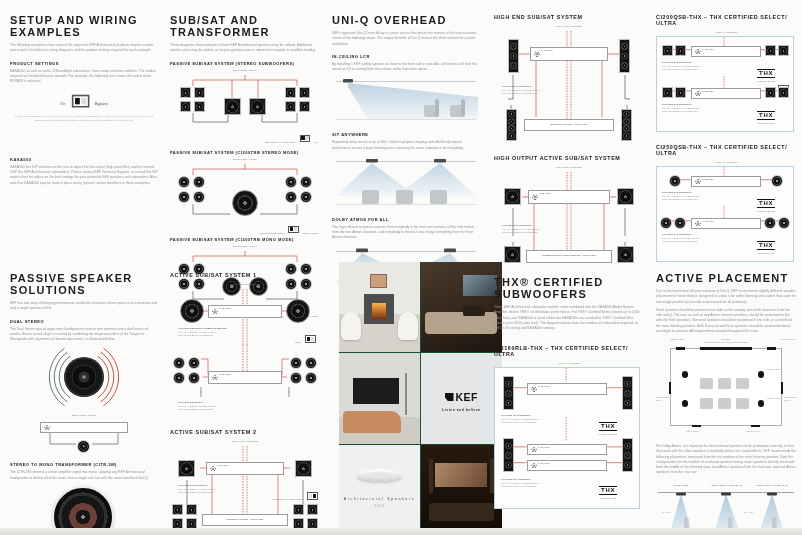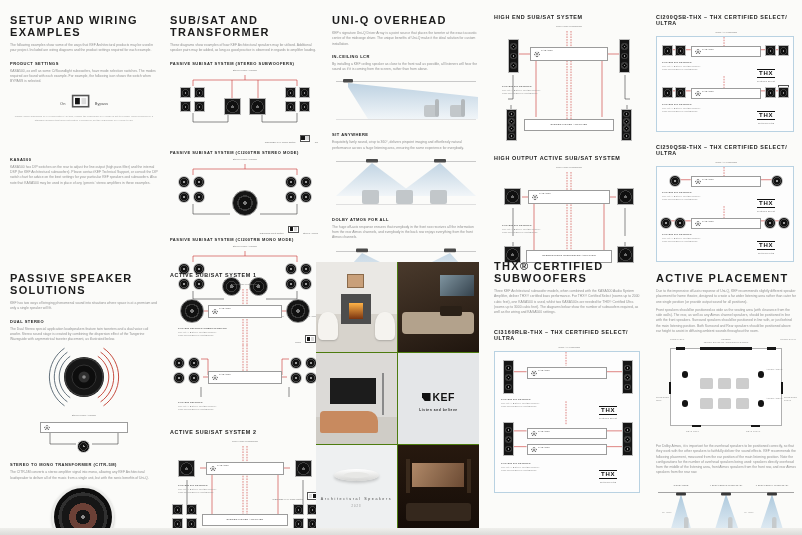--- a/index.html
+++ b/index.html
@@ -579,21 +579,21 @@
         <b class="sq"></b>
         <b class="sq"></b>
         <b class="sq"></b>
     </div>
     <div class="ampbox" style="left:32px; top:74px; width:86px; height:12px;">
       <span class="ampctr">STEREO POWER AMPLIFIER</span>
     </div>
   </div>
 </div>
 
-<div class="sec" style="left:316px; top:262px; width:163px; height:273px; background:#4d7c0f;">
+<div class="sec" style="left:339px; top:262px; width:163px; height:273px; background:#14532d;">
 
   <div class="tile" style="left:0; top:0; width:81px; height:90px; background:linear-gradient(#eae8e4 0 58%, #d7d3cc 58%);">
     <div class="abs" style="left:31px; top:12px; width:17px; height:14px; background:#c9a07a; border:1.5px solid #8a6a4a;"></div>
     <div class="abs" style="left:25px; top:32px; width:30px; height:30px; background:#4d4d4d;">
       <div class="abs" style="left:8px; top:9px; width:14px; height:16px; background:linear-gradient(#ffb347,#7a3410);"></div>
     </div>
     <div class="abs" style="left:2px; top:50px; width:20px; height:28px; background:#f5f3ef; border-radius:45% 45% 20% 20%; box-shadow:0 1px 2px rgba(0,0,0,.2);"></div>
     <div class="abs" style="left:59px; top:50px; width:20px; height:28px; background:#f5f3ef; border-radius:45% 45% 20% 20%; box-shadow:0 1px 2px rgba(0,0,0,.2);"></div>
   </div>
 
@@ -624,21 +624,21 @@
   </div>
 
   <div class="tile" style="left:82px; top:183px; width:81px; height:90px; background:linear-gradient(#27190f,#140c07);">
     <div class="abs" style="left:14px; top:18px; width:52px; height:24px; background:linear-gradient(120deg,#b08968,#6b4a33);"></div>
     <div class="abs" style="left:8px; top:14px; width:4px; height:34px; background:#3a2a1c;"></div>
     <div class="abs" style="left:69px; top:14px; width:4px; height:34px; background:#3a2a1c;"></div>
     <div class="abs" style="left:8px; top:58px; width:65px; height:18px; background:#35281d; border-radius:3px;"></div>
   </div>
 </div>
 
-<div class="sec" style="left:494px; top:260px; width:150px;">
+<div class="sec" style="left:494px; top:276px; width:150px;">
   <div class="h1">THX® CERTIFIED SUBWOOFERS</div>
   <p class="bd">Three KEF Architectural subwoofer models, when combined with the KASA500 Audio System Amplifier, deliver THX® certified bass performance. For THX® Certified Select (rooms up to 2000 cubic feet), one KASA500 is used, whilst two KASA500s are needed for THX® Certified Ultra (rooms up to 3000 cubic feet). The diagrams below show the number of subwoofers required, as well as the wiring and KASA500 settings.</p>
   <div class="h1b" style="margin-top:14px;">CI3160RLB-THX  –  THX CERTIFIED SELECT/ ULTRA</div>
   <div class="ctr cap">Home A/V Processor</div>
   <div class="bluebox" style="width:146px; height:142px; margin-top:2px;">
     <svg class="wire" viewBox="0 0 146 142">
       <path d="M72,0 V14 M72,50 V74" stroke="#c9302c" fill="none" stroke-width="0.6" stroke-dasharray="1.6 1.1"></path>
       <path d="M32,20 H16 M112,20 H130 M32,80 H16 M112,80 H130 M32,96 H16 M112,96 H130" stroke="#c9302c" fill="none" stroke-width="0.6"></path>
     </svg>
     <div class="tall abs" style="left:8px; top:8px; width:11px; height:34px;">

